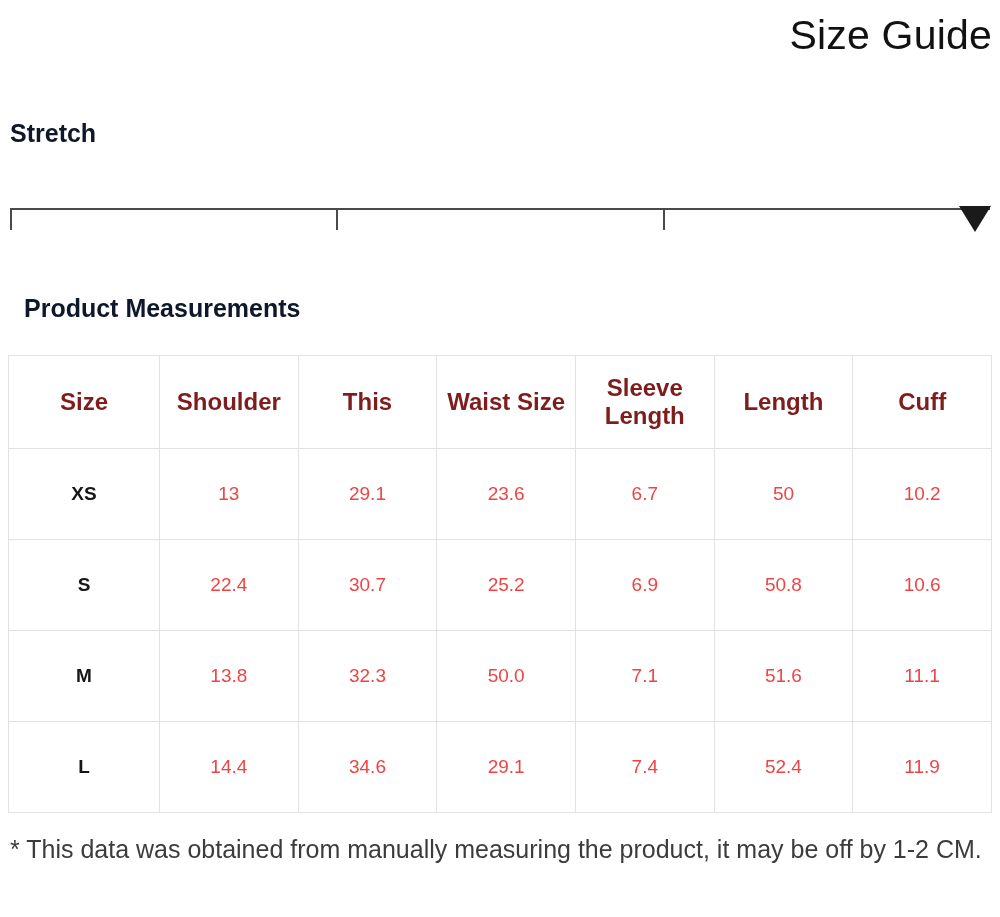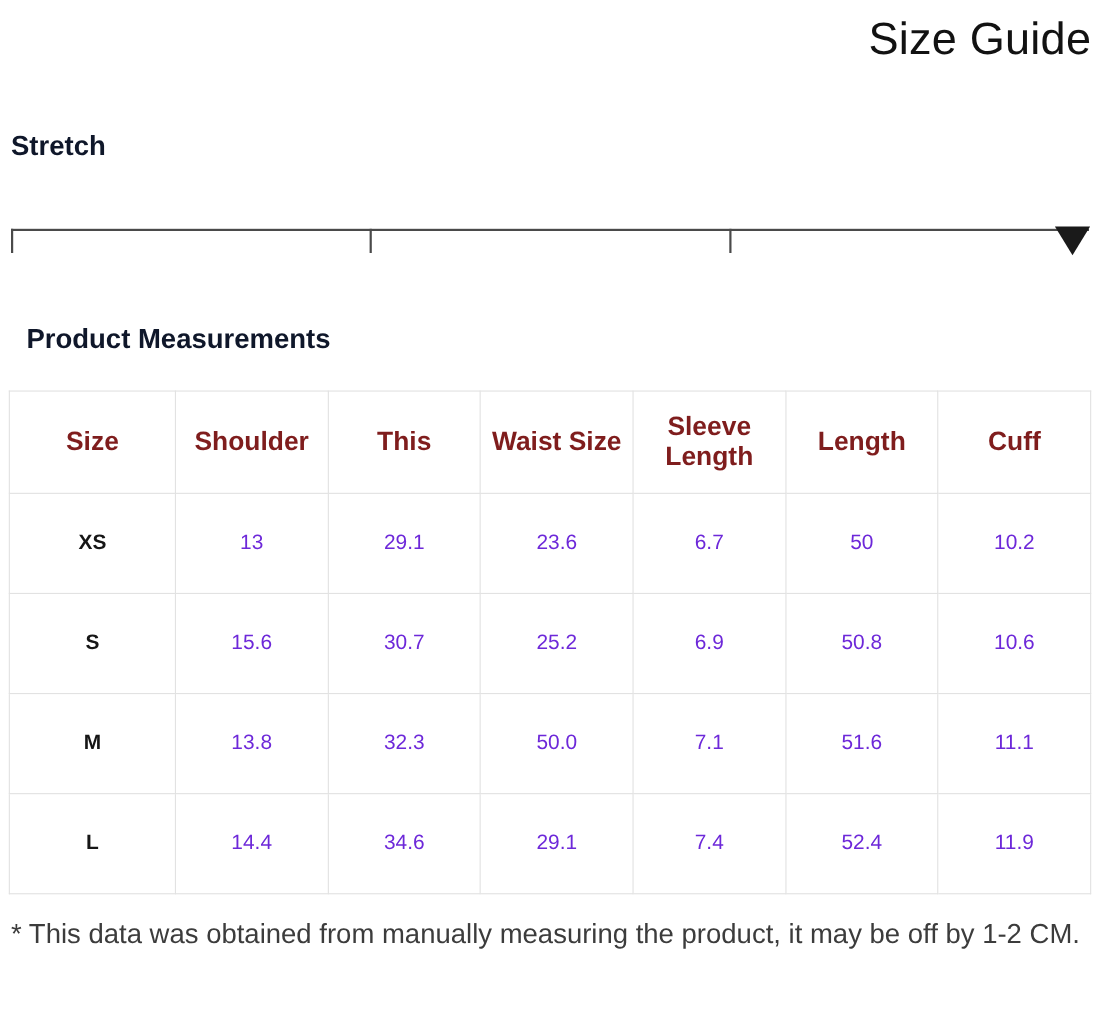--- a/index.html
+++ b/index.html
@@ -102,21 +102,21 @@
     margin-top: 32px;
     width: 100%;
     border-collapse: collapse;
     table-layout: fixed;
   }
   table.size-table th,
   table.size-table td {
     border: 1px solid #e2e2e2;
     text-align: center;
     font-size: 19px;
-    color: #6d28d9;
+    color: #ef4444;
     font-weight: normal;
     height: 88px;
     vertical-align: middle;
   }
   table.size-table th {
     font-weight: bold;
     color: #7f1d1d;
     font-size: 24px;
     height: 90px;
   }
@@ -170,21 +170,21 @@
         <td class="size-cell">XS</td>
         <td>13</td>
         <td>29.1</td>
         <td>23.6</td>
         <td>6.7</td>
         <td>50</td>
         <td>10.2</td>
       </tr>
       <tr>
         <td class="size-cell">S</td>
-        <td>15.6</td>
+        <td>22.4</td>
         <td>30.7</td>
         <td>25.2</td>
         <td>6.9</td>
         <td>50.8</td>
         <td>10.6</td>
       </tr>
       <tr>
         <td class="size-cell">M</td>
         <td>13.8</td>
         <td>32.3</td>

